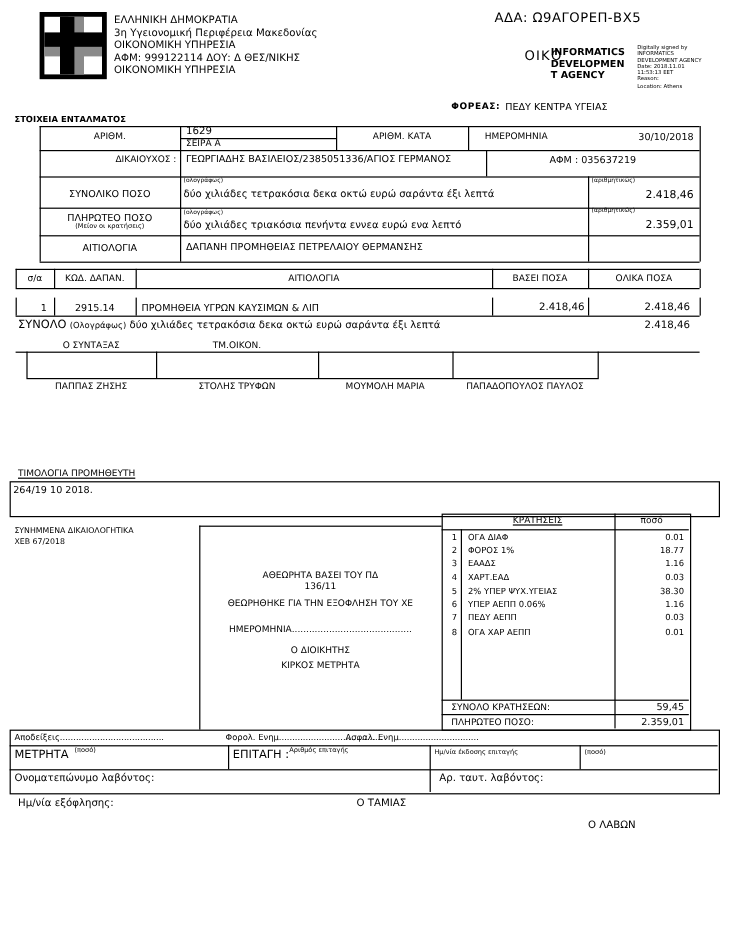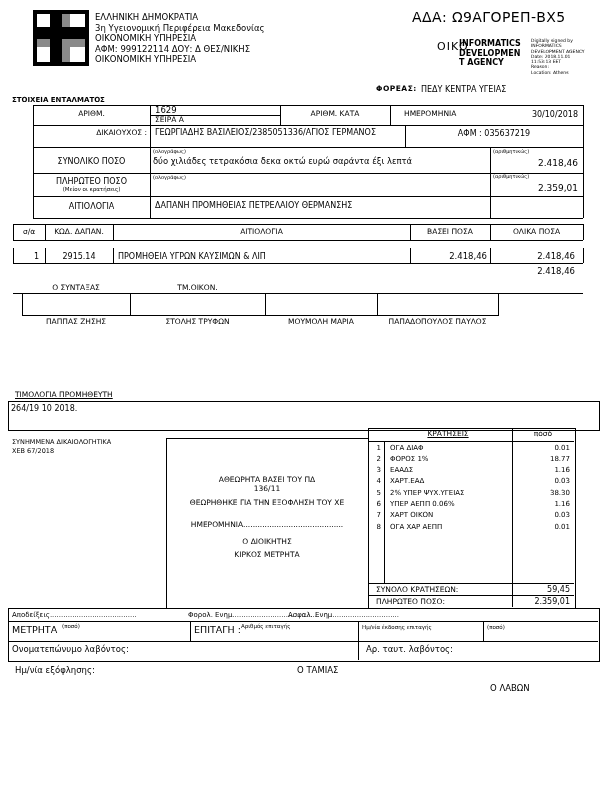--- a/index.html
+++ b/index.html
@@ -28,21 +28,21 @@
   </div>
 
   <div class="tx" style="left:95px;top:12px;font-size:8.5px;line-height:10.5px">
     <div>ΕΛΛΗΝΙΚΗ ΔΗΜΟΚΡΑΤΙΑ</div>
     <div>3η Υγειονομική Περιφέρεια Μακεδονίας</div>
     <div>ΟΙΚΟΝΟΜΙΚΗ ΥΠΗΡΕΣΙΑ</div>
     <div>ΑΦΜ: 999122114 ΔΟΥ: Δ ΘΕΣ/ΝΙΚΗΣ</div>
     <div>ΟΙΚΟΝΟΜΙΚΗ ΥΠΗΡΕΣΙΑ</div>
   </div>
 
-  <div class="tx" style="left:412px;top:9px;font-size:14px;letter-spacing:.4px">ΑΔΑ: Ω9ΑΓΟΡΕΠ-ΒΧ5</div>
+  <div class="tx" style="left:412px;top:9px;font-size:11px;letter-spacing:.4px">ΑΔΑ: Ω9ΑΓΟΡΕΠ-ΒΧ5</div>
 
 
   <div class="tx" style="left:437px;top:41px;font-size:11px;letter-spacing:1px">ΟΙΚΟ</div>
   <div class="tx b" style="left:459px;top:39px;font-size:8px;line-height:9.5px">
     <div>INFORMATICS</div>
     <div>DEVELOPMEN</div>
     <div>T AGENCY</div>
   </div>
   <div class="tx" style="left:531px;top:38px;font-size:4.5px;line-height:5.3px">
     <div>Digitally signed by</div>
@@ -89,20 +89,21 @@
 
   <div class="tx c" style="left:33px;top:157px;width:117px;font-size:8px">ΣΥΝΟΛΙΚΟ ΠΟΣΟ</div>
   <div class="tx tiny" style="left:153px;top:149px">(ολογράφως)</div>
   <div class="tx" style="left:153px;top:157px;font-size:8.4px">δύο χιλιάδες τετρακόσια δεκα οκτώ  ευρώ  σαράντα  έξι λεπτά</div>
   <div class="tx tiny" style="left:493px;top:149px">(αριθμητικώς)</div>
   <div class="tx r" style="left:493px;top:158px;width:85px;font-size:9px">2.418,46</div>
 
   <div class="tx c" style="left:33px;top:177px;width:117px;font-size:8px">ΠΛΗΡΩΤΕΟ ΠΟΣΟ</div>
   <div class="tx c" style="left:33px;top:186px;width:117px;font-size:5.5px">(Μείον οι κρατήσεις)</div>
   <div class="tx tiny" style="left:153px;top:175px">(ολογράφως)</div>
+  <div class="tx" style="left:153px;top:183px;font-size:8.4px">δύο χιλιάδες τριακόσια πενήντα εννεα  ευρώ  ενα λεπτό</div>
   <div class="tx tiny" style="left:493px;top:174px">(αριθμητικώς)</div>
   <div class="tx r" style="left:493px;top:183px;width:85px;font-size:9px">2.359,01</div>
 
   <div class="tx c" style="left:33px;top:202px;width:117px;font-size:8px">ΑΙΤΙΟΛΟΓΙΑ</div>
   <div class="tx" style="left:155px;top:201px;font-size:8px">ΔΑΠΑΝΗ ΠΡΟΜΗΘΕΙΑΣ ΠΕΤΡΕΛΑΙΟΥ ΘΕΡΜΑΝΣΗΣ</div>
 
   <div class="hl" style="left:13px;top:224px;width:570px"></div>
   <div class="hl" style="left:13px;top:240px;width:570px"></div>
   <div class="hl" style="left:13px;top:263px;width:570px"></div>
   <div class="vl" style="left:13px;top:224px;height:16px"></div>
@@ -123,20 +124,25 @@
   <div class="tx c" style="left:113px;top:228px;width:297px;font-size:7.5px">ΑΙΤΙΟΛΟΓΙΑ</div>
   <div class="tx c" style="left:410px;top:228px;width:80px;font-size:7.5px">ΒΑΣΕΙ ΠΟΣΑ</div>
   <div class="tx c" style="left:490px;top:228px;width:93px;font-size:7.5px">ΟΛΙΚΑ ΠΟΣΑ</div>
 
   <div class="tx r" style="left:13px;top:252px;width:26px;font-size:8px">1</div>
   <div class="tx c" style="left:45px;top:252px;width:68px;font-size:8px">2915.14</div>
   <div class="tx" style="left:118px;top:252px;font-size:8px">ΠΡΟΜΗΘΕΙΑ ΥΓΡΩΝ ΚΑΥΣΙΜΩΝ &amp; ΛΙΠ</div>
   <div class="tx r" style="left:403px;top:252px;width:84px;font-size:8.5px">2.418,46</div>
   <div class="tx r" style="left:490px;top:252px;width:85px;font-size:8.5px">2.418,46</div>
 
+  <div class="tx" style="left:15px;top:266px;font-size:8.4px">
+    <span style="font-size:9.5px">ΣΥΝΟΛΟ</span>
+    <span style="font-size:7px">(Ολογράφως)</span>
+    <span>δύο χιλιάδες τετρακόσια δεκα οκτώ  ευρώ  σαράντα  έξι λεπτά</span>
+  </div>
   <div class="tx r" style="left:490px;top:267px;width:85px;font-size:8.5px">2.418,46</div>
 
   <div class="tx c" style="left:22px;top:284px;width:108px;font-size:7.5px">Ο ΣΥΝΤΑΞΑΣ</div>
   <div class="tx c" style="left:130px;top:284px;width:135px;font-size:7.5px">ΤΜ.ΟΙΚΟΝ.</div>
   <div class="hl" style="left:13px;top:293px;width:570px"></div>
   <div class="vl" style="left:22px;top:293px;height:22px"></div>
   <div class="vl" style="left:130px;top:293px;height:22px"></div>
   <div class="vl" style="left:265px;top:293px;height:22px"></div>
   <div class="vl" style="left:377px;top:293px;height:22px"></div>
   <div class="vl" style="left:498px;top:293px;height:22px"></div>
@@ -184,21 +190,21 @@
   <div class="tx r" style="left:368px;top:477px;width:13px;font-size:7px">4</div>
   <div class="tx" style="left:390px;top:477px;font-size:7px">ΧΑΡΤ.ΕΑΔ</div>
   <div class="tx r" style="left:512px;top:477px;width:58px;font-size:7px">0.03</div>
   <div class="tx r" style="left:368px;top:489px;width:13px;font-size:7px">5</div>
   <div class="tx" style="left:390px;top:489px;font-size:7px">2% ΥΠΕΡ ΨΥΧ.ΥΓΕΙΑΣ</div>
   <div class="tx r" style="left:512px;top:489px;width:58px;font-size:7px">38.30</div>
   <div class="tx r" style="left:368px;top:500px;width:13px;font-size:7px">6</div>
   <div class="tx" style="left:390px;top:500px;font-size:7px">ΥΠΕΡ ΑΕΠΠ 0.06%</div>
   <div class="tx r" style="left:512px;top:500px;width:58px;font-size:7px">1.16</div>
   <div class="tx r" style="left:368px;top:511px;width:13px;font-size:7px">7</div>
-  <div class="tx" style="left:390px;top:511px;font-size:7px">ΧΑΡΤ ΟΙΚΟΝ</div>
+  <div class="tx" style="left:390px;top:511px;font-size:7px">ΠΕΔΥ ΑΕΠΠ</div>
   <div class="tx r" style="left:512px;top:511px;width:58px;font-size:7px">0.03</div>
   <div class="tx r" style="left:368px;top:523px;width:13px;font-size:7px">8</div>
   <div class="tx" style="left:390px;top:523px;font-size:7px">ΟΓΑ ΧΑΡ ΑΕΠΠ</div>
   <div class="tx r" style="left:512px;top:523px;width:58px;font-size:7px">0.01</div>
 
   <div class="tx" style="left:376px;top:586px;font-size:7.5px">ΣΥΝΟΛΟ ΚΡΑΤΗΣΕΩΝ:</div>
   <div class="tx r" style="left:512px;top:585px;width:58px;font-size:8px">59,45</div>
   <div class="tx" style="left:376px;top:598px;font-size:7.5px">ΠΛΗΡΩΤΕΟ ΠΟΣΟ:</div>
   <div class="tx r" style="left:512px;top:597px;width:58px;font-size:8px">2.359,01</div>
 

